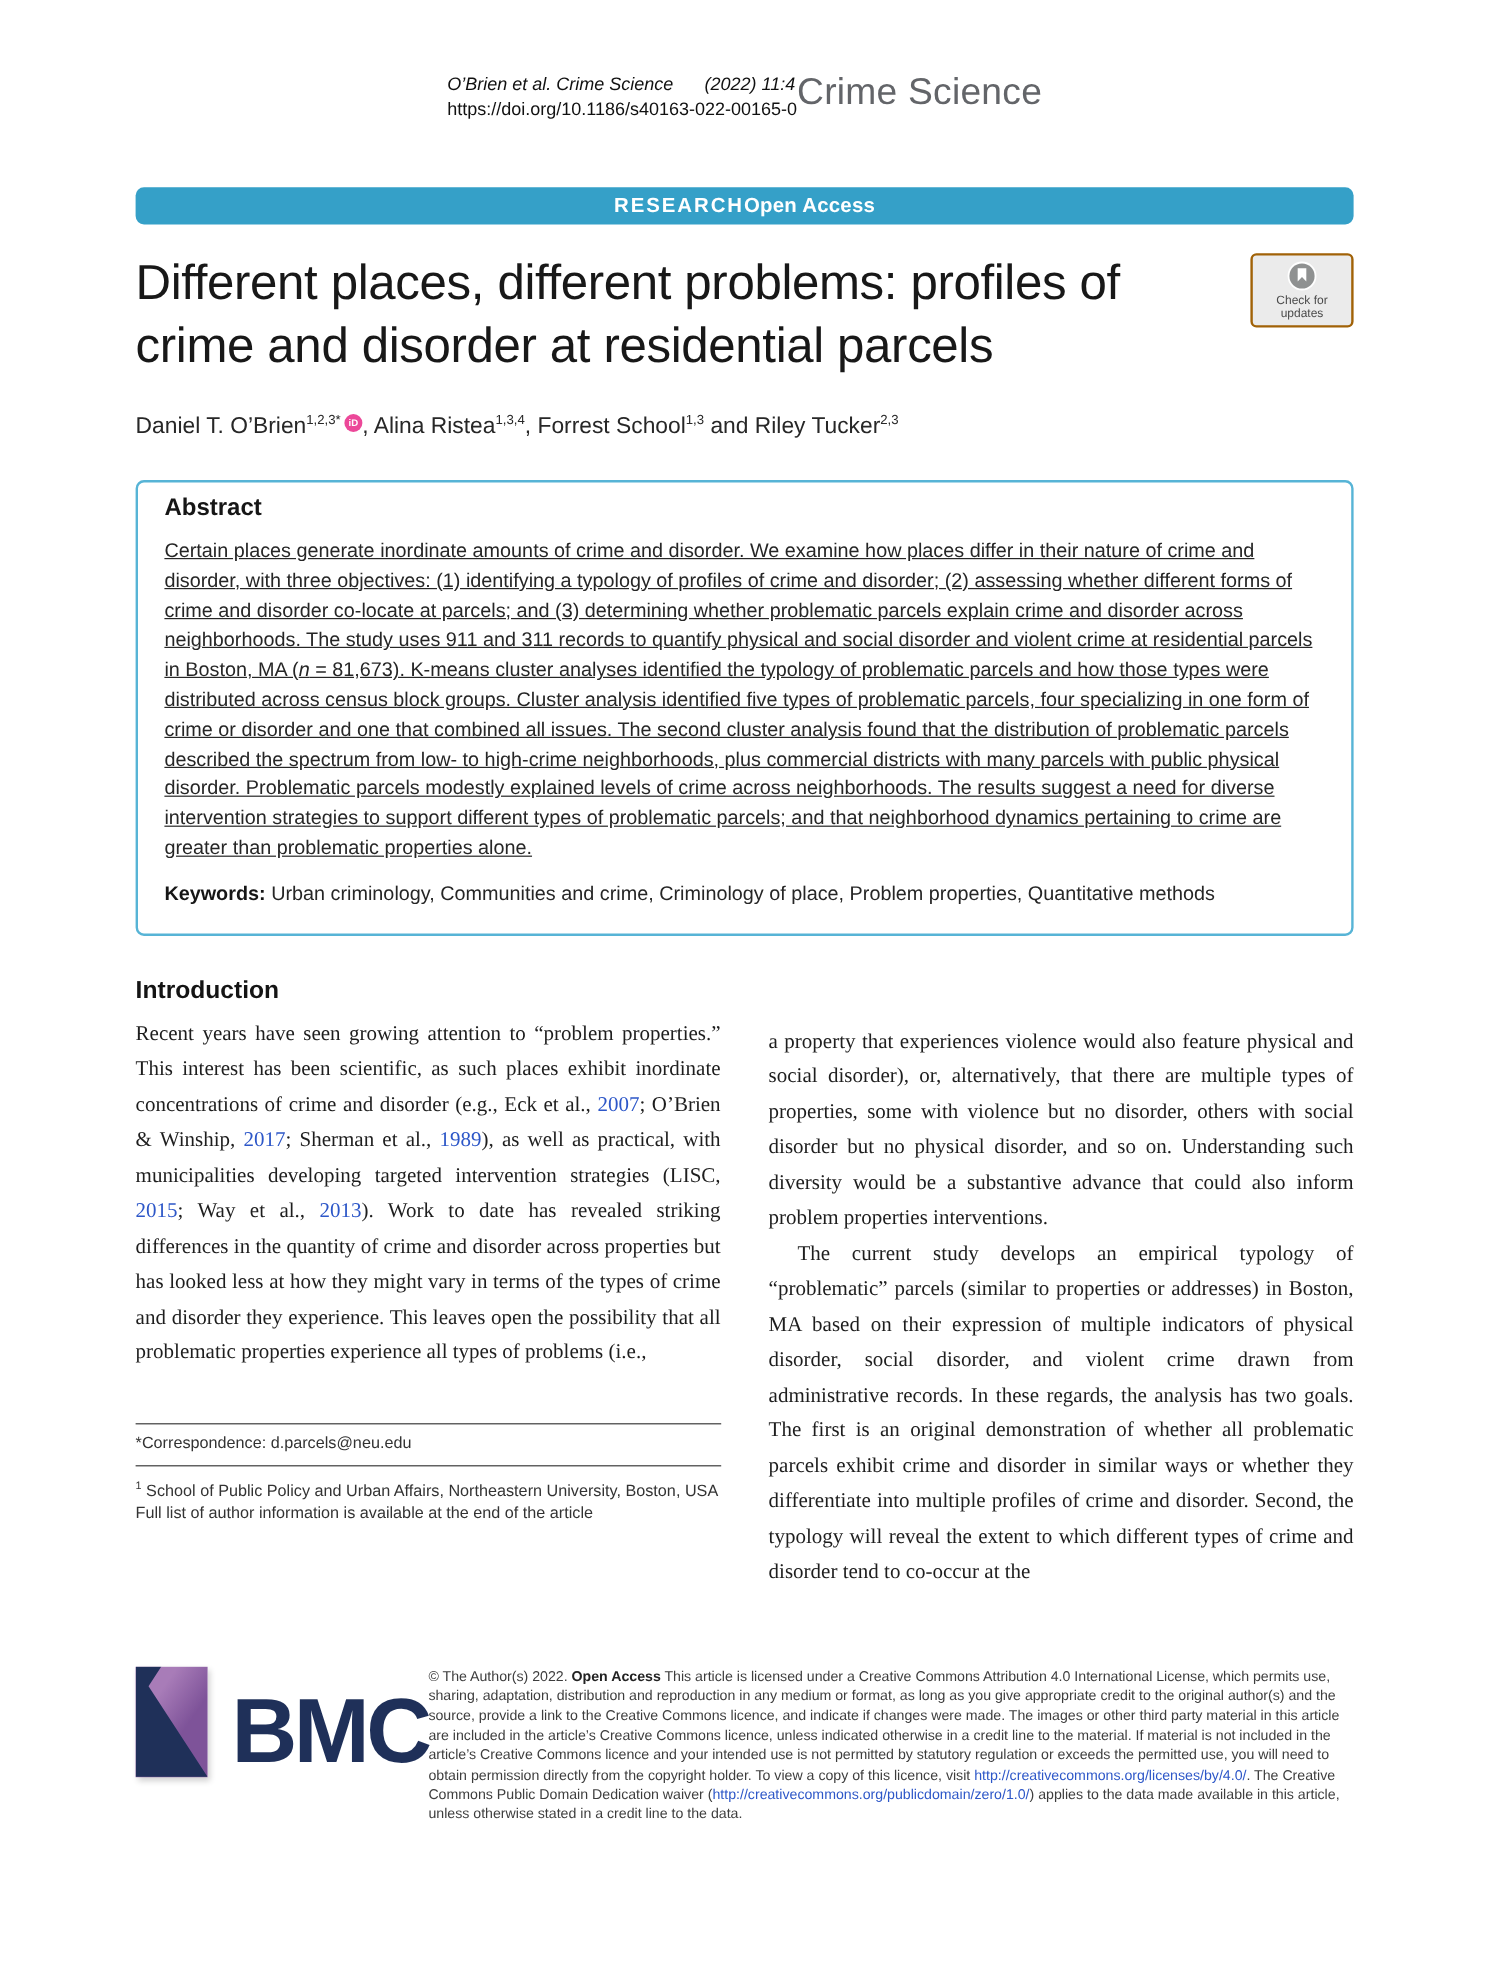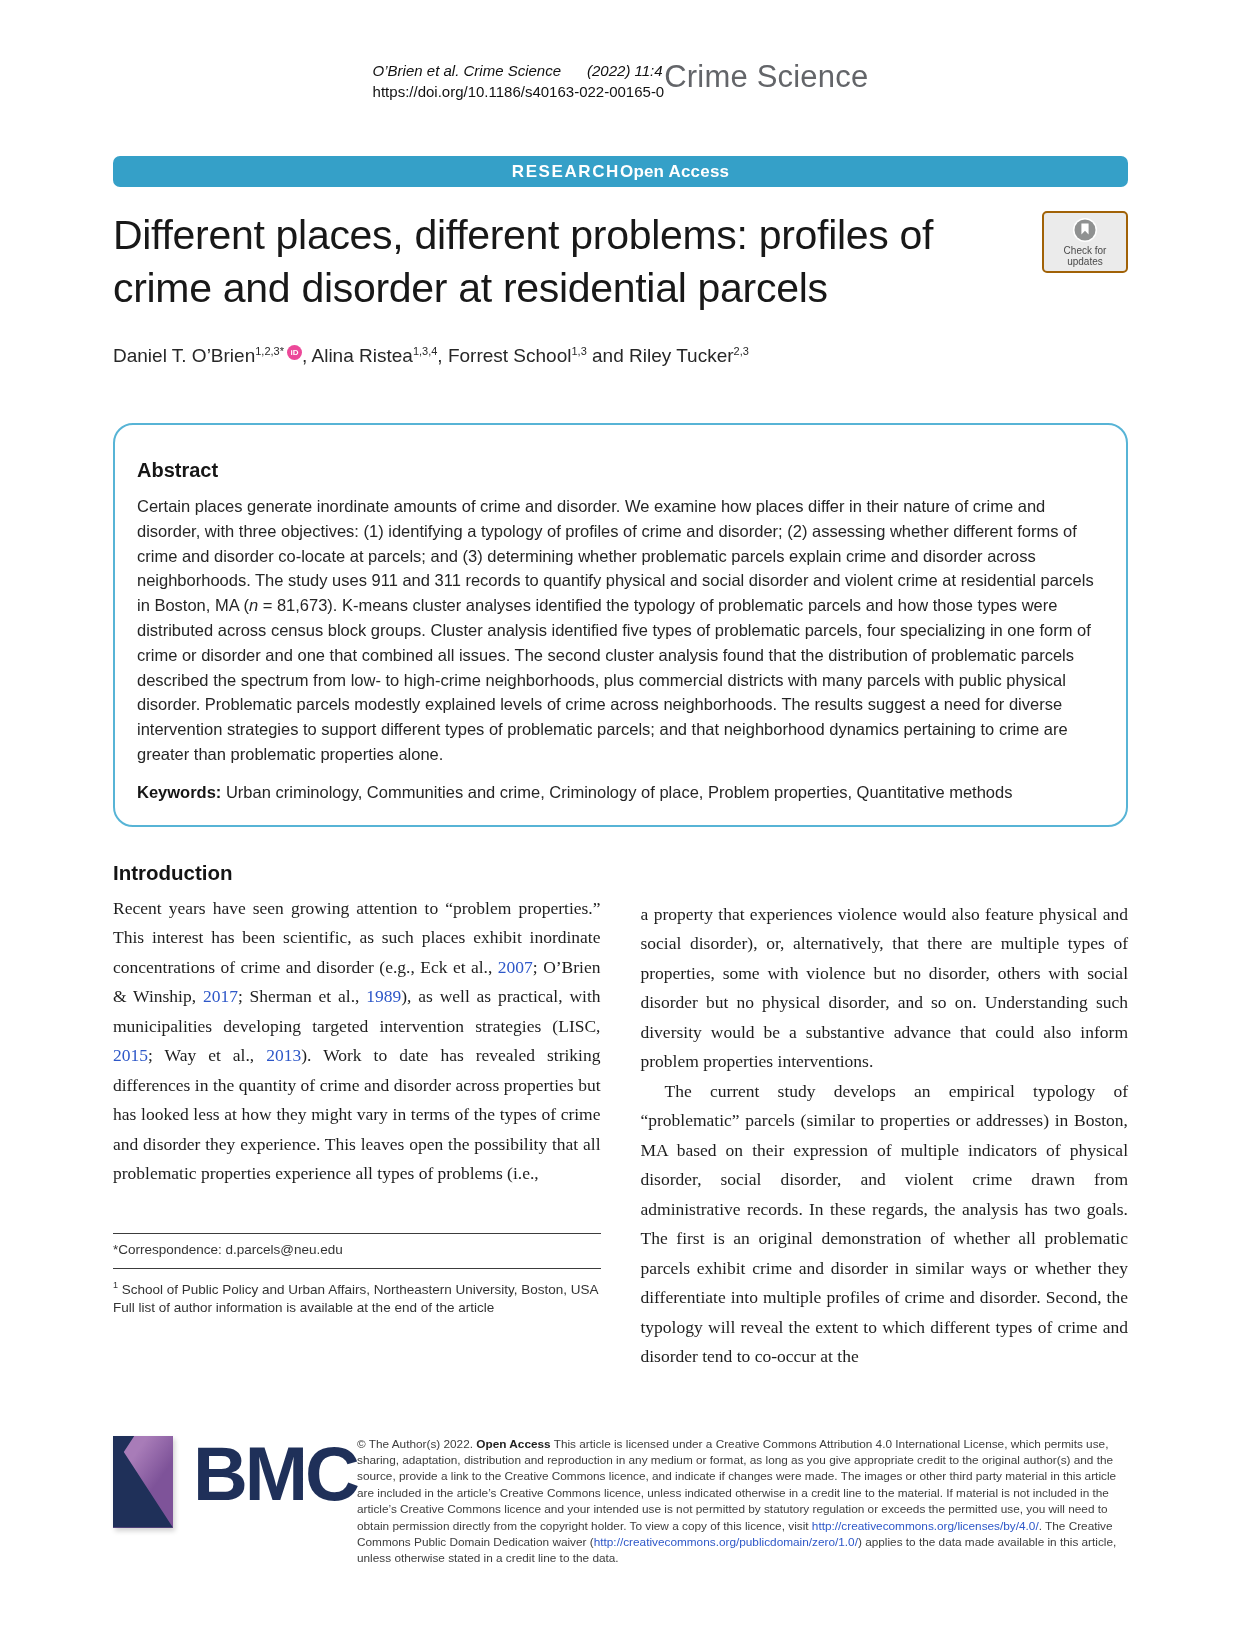--- a/index.html
+++ b/index.html
@@ -47,25 +47,25 @@
   .authors sup { font-size:11px; vertical-align:super; line-height:0; }
   .orcid {
     display:inline-block; width:15px; height:15px; border-radius:50%;
     background:#ec4899; color:#fff; font-size:8px; font-weight:bold;
     text-align:center; line-height:15px; vertical-align:text-top; margin-left:3px;
     cursor:pointer;
   }
 
   
   .abstract {
-    margin-top:56px; border:2px solid #57b4d6; border-radius:20px;
-    padding:34px 22px 20px 22px;
+    margin-top:33px; border:2px solid #57b4d6; border-radius:7px;
+    padding:10px 22px 20px 22px;
   }
   .abstract h2 { font-size:20px; font-weight:bold; color:#161616; margin-bottom:12px; }
-  .abstract .ab-body { font-size:16.5px; line-height:24.8px; color:#262626; }
+  .abstract .ab-body { font-size:16.5px; line-height:24.8px; color:#262626;text-decoration:underline; }
   .abstract .ab-kw { margin-top:13px; font-size:16.5px; line-height:24.8px; color:#262626; }
   .abstract .ab-kw b { color:#161616; }
   .var-n { font-style:italic; }
 
   
   .cols { margin-top:34px; display:flex; gap:40px; }
   .col { flex:1 1 0; min-width:0; }
   .col h3 { font-size:20.5px; font-weight:bold; color:#141414; margin-bottom:9px;
             font-family:"Liberation Sans", sans-serif; }
   .col p {
@@ -79,21 +79,21 @@
   
   .footnotes { margin-top:44px; font-size:13.5px; line-height:18.5px; color:#333; }
   .fn-rule { border:none; border-top:1px solid #3c3c3c; height:0; }
   .fn-corr { padding:7px 0 9px 0; }
   .fn-affil { padding-top:7px; }
   .footnotes sup { font-size:9px; vertical-align:super; }
   a.mail { color:#333; text-decoration:none; cursor:pointer; }
 
   
   .footer { margin-top:64px; display:flex; align-items:flex-start; }
-  .bmc-logo { width:244px; flex:0 0 244px; display:flex; align-items:flex-start; gap:20px; }
+  .bmc-logo { width:244px; flex:0 0 244px; display:flex; align-items:flex-end; gap:20px; }
   .bmc-square { position:relative; width:92px; height:92px; box-shadow:2px 3px 5px rgba(0,0,0,0.18); }
   .bmc-square .purple {
     position:absolute; inset:0;
     background:linear-gradient(125deg, #a87cb8 28%, #7e5399 62%);
   }
   .bmc-square .navy {
     position:absolute; inset:0; background:#1f3059;
     clip-path:polygon(0% 0%, 36% 0%, 18% 18%, 100% 100%, 0% 100%);
   }
   .bmc-word { font-size:76px; font-weight:bold; color:#1f3059; letter-spacing:-3px; line-height:76px; }

